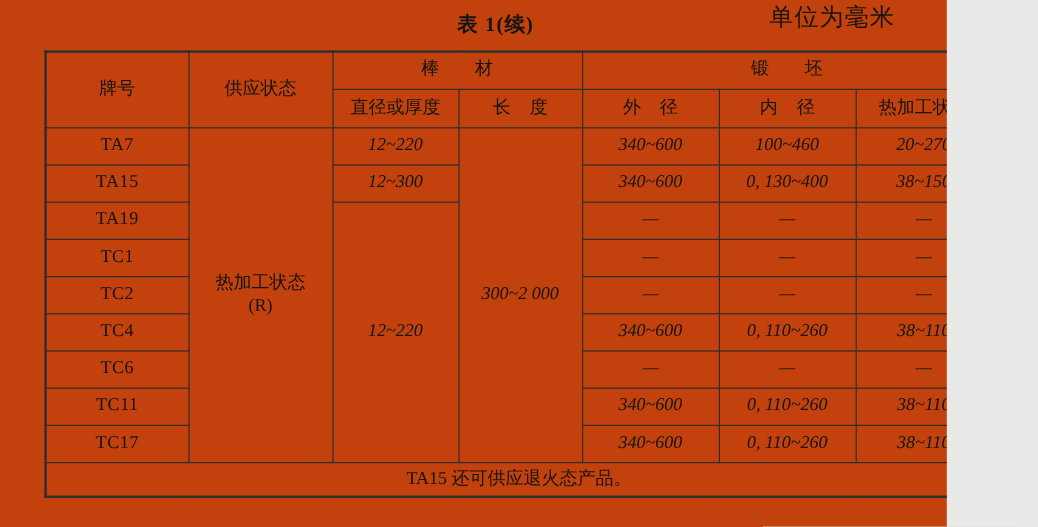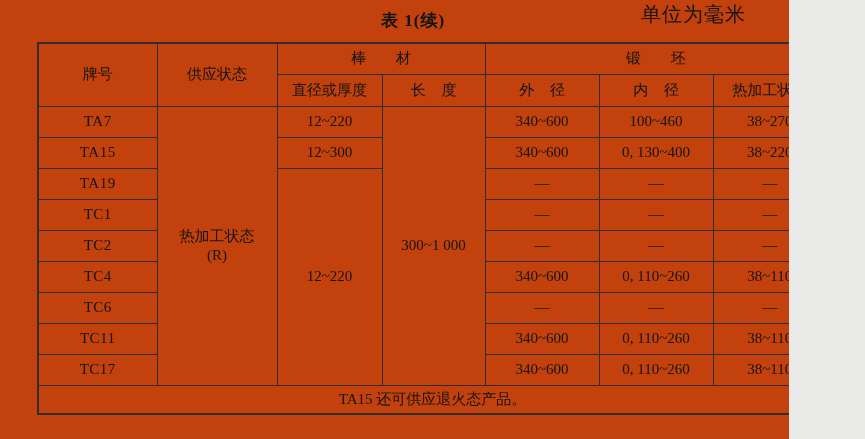--- a/index.html
+++ b/index.html
@@ -53,21 +53,21 @@
     line-height: 1.25;
     color: #141414;
   }
   tr.hrow1 { height: 31px; }
   tr.hrow2 { height: 32px; }
   tr.drow  { height: 31px; }
   tr.frow  { height: 29px; }
   .spread       { word-spacing: 12px; }
   .spread-wide  { word-spacing: 26px; }
   td.grade-cell { font-size: 15px; letter-spacing: 0.5px; }
-  td.num-cell   { font-size: 15px; }
+  td.num-cell   { font-size: 15px; font-style: italic; }
   td.footnote-cell {
     text-align: left;
     padding-left: 31px;
     font-size: 15px;
   }
   .supply-line2 { display: block; }
 </style>
 </head>
 <body>
 
@@ -103,32 +103,32 @@
       <th>热加工状态</th>
     </tr>
 
     <tr class="drow">
       <td class="grade-cell">TA7</td>
       <td rowspan="9">
         <span>热加工状态</span>
         <span class="supply-line2">(R)</span>
       </td>
       <td class="num-cell">12~220</td>
-      <td rowspan="9" class="num-cell">300~1 000</td>
+      <td rowspan="9" class="num-cell">300~2 000</td>
       <td class="num-cell">340~600</td>
       <td class="num-cell">100~460</td>
-      <td class="num-cell">38~270</td>
+      <td class="num-cell">20~270</td>
     </tr>
 
     <tr class="drow">
       <td class="grade-cell">TA15</td>
       <td class="num-cell">12~300</td>
       <td class="num-cell">340~600</td>
       <td class="num-cell">0, 130~400</td>
-      <td class="num-cell">38~220</td>
+      <td class="num-cell">38~150</td>
     </tr>
 
     <tr class="drow">
       <td class="grade-cell">TA19</td>
       <td rowspan="7" class="num-cell">12~220</td>
       <td class="num-cell">—</td>
       <td class="num-cell">—</td>
       <td class="num-cell">—</td>
     </tr>
 

